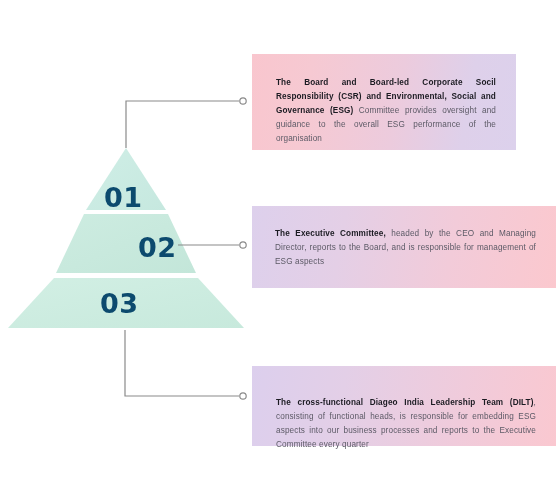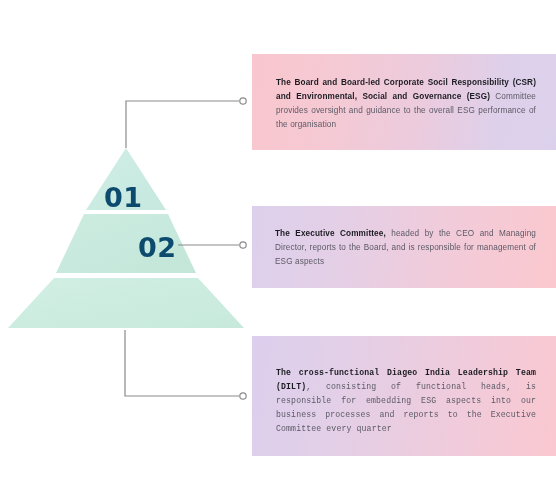--- a/index.html
+++ b/index.html
@@ -65,39 +65,38 @@
     font-family: "Liberation Sans", sans-serif;
   }
   .info-box .lead {
     color: #1b1b22;
     font-weight: 700;
   }
 
   #box1 {
     left: 252px;
     top: 54px;
-    width: 304px;
+    width: 264px;
     height: 96px;
     background: linear-gradient(100deg, #f9c6ce 0%, #f6c9d2 22%, #eccbdd 55%, #ded0ea 80%, #dcd1ec 100%);
   }
   #box2 {
     left: 252px;
     top: 206px;
     width: 304px;
     height: 82px;
     background: linear-gradient(100deg, #ddd0ec 0%, #e4cfe6 30%, #f2cbd9 65%, #fbc8ce 100%);
     padding-left: 23px;
   }
   #box3 {
     left: 252px;
-    top: 336px;
+    top: 366px;
     width: 304px;
-    height: 120px;
+    height: 80px;
     background: linear-gradient(100deg, #dccfed 0%, #e3cfe7 30%, #f0cbdb 68%, #fac8d0 100%);
-    font-family: Liberation Mono, monospace;
   }
   #box1 .txt { padding-top: 8px; }
   #box2 .txt { padding-top: 7px; }
   #box3 .txt { padding-top: 16px; }
 </style>
 </head>
 <body>
 
 <div id="canvas">
 
@@ -119,20 +118,21 @@
 
     <polygon points="126,8 166,70 86,70" fill="url(#gTop)"></polygon>
 
     <polygon points="84,74 168,74 196,133 56,133" fill="url(#gMid)"></polygon>
 
     <polygon points="54,138 198,138 244,188 8,188" fill="url(#gBot)"></polygon>
   </svg>
 
   <div class="tier-num num-01">01</div>
   <div class="tier-num num-02">02</div>
+  <div class="tier-num num-03">03</div>
 
   <svg class="connector" viewBox="0 0 556 500" width="556" height="500">
 
     <g>
       <path d="M126,148 L126,101 L239,101" stroke="#8a8a8a" stroke-width="1.2" fill="none"></path>
       <circle cx="243" cy="101" r="3.2" fill="#ffffff" stroke="#8a8a8a" stroke-width="1.2"></circle>
     </g>
 
     <g>
       <path d="M178,245 L239,245" stroke="#8a8a8a" stroke-width="1.2" fill="none"></path>

